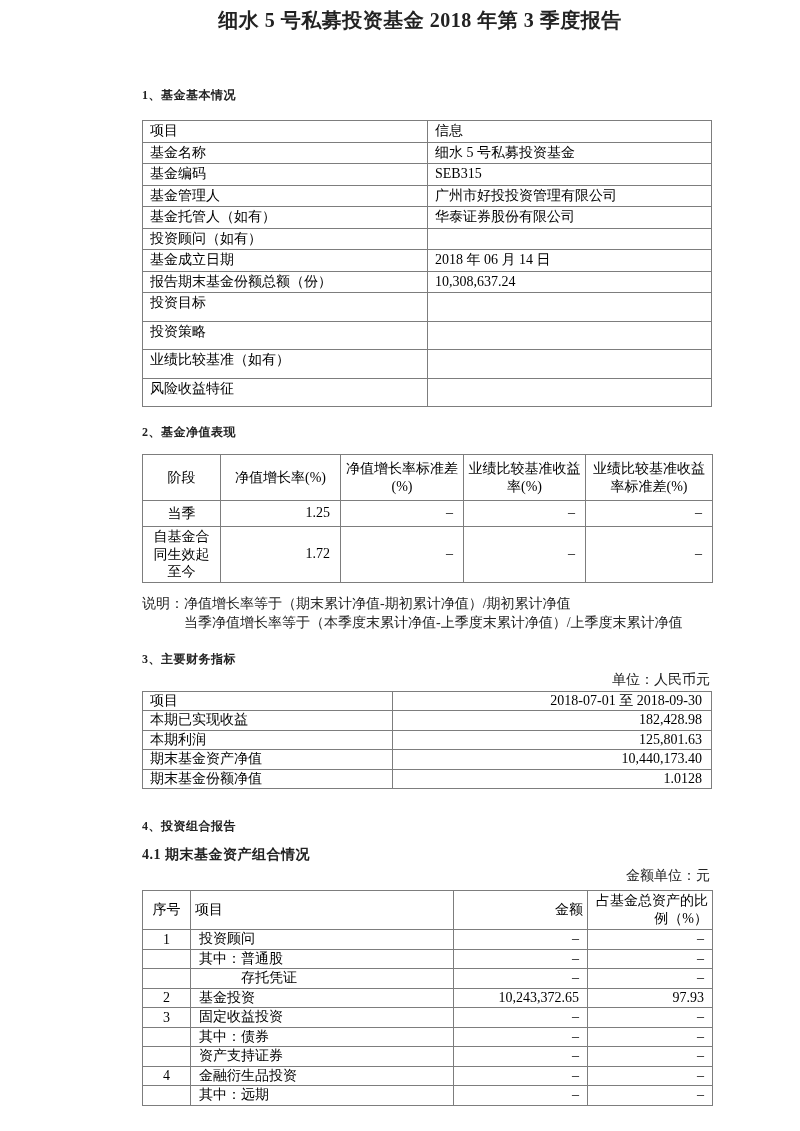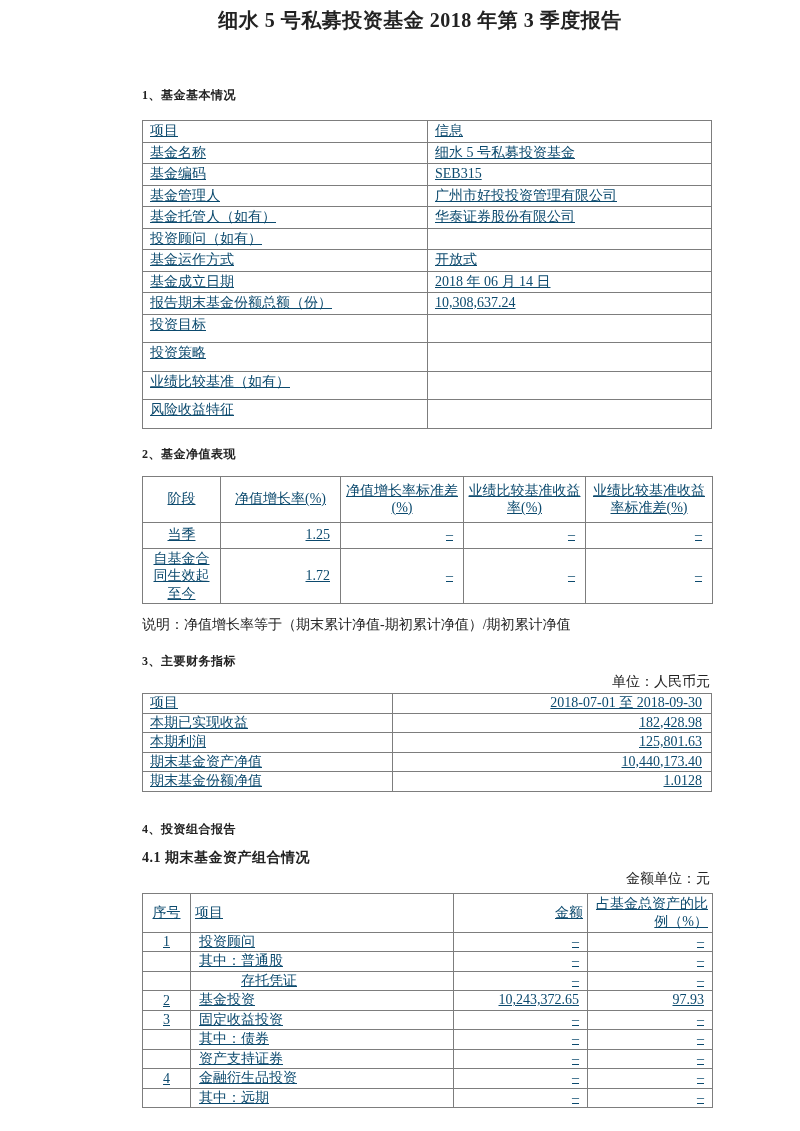--- a/index.html
+++ b/index.html
@@ -39,22 +39,21 @@
     font-size:14px;
     margin-top:3px;
     padding-right:2px;
   }
 
   table {
     border-collapse:collapse;
     table-layout:fixed;
     width:570px;
     font-size:14px;
-    color:#0c4a6e;
-    text-decoration:underline;
+    color:#000000;
   }
   td, th {
     border:1px solid #7d7d7d;
     font-weight:normal;
     vertical-align:middle;
     line-height:1.25;
     overflow:hidden;
   }
 
   
@@ -125,24 +124,20 @@
         </tr>
         <tr>
           <td class="c-label">基金托管人（如有）</td>
           <td class="c-value">华泰证券股份有限公司</td>
         </tr>
         <tr>
           <td class="c-label">投资顾问（如有）</td>
           <td class="c-value"></td>
         </tr>
         <tr>
-          <td class="c-label">基金运作方式</td>
-          <td class="c-value">开放式</td>
-        </tr>
-        <tr>
           <td class="c-label">基金成立日期</td>
           <td class="c-value">2018 年 06 月 14 日</td>
         </tr>
         <tr>
           <td class="c-label">报告期末基金份额总额（份）</td>
           <td class="c-value">10,308,637.24</td>
         </tr>
         <tr class="tall">
           <td class="c-label">投资目标</td>
           <td class="c-value"></td>
@@ -185,20 +180,21 @@
           <td class="c-growth num">1.72</td>
           <td class="c-std num">–</td>
           <td class="c-bench num">–</td>
           <td class="c-bstd num">–</td>
         </tr>
       </tbody>
     </table>
 
     <div class="notes">
       <div class="note1">说明：净值增长率等于（期末累计净值-期初累计净值）/期初累计净值</div>
+      <div class="note2">当季净值增长率等于（本季度末累计净值-上季度末累计净值）/上季度末累计净值</div>
     </div>
 
     <div class="sec-heading h3">3、主要财务指标</div>
     <div class="unit-label">单位：人民币元</div>
 
     <table class="t-fin">
       <tbody>
         <tr>
           <td class="c-label">项目</td>
           <td class="c-value">2018-07-01 至 2018-09-30</td>

